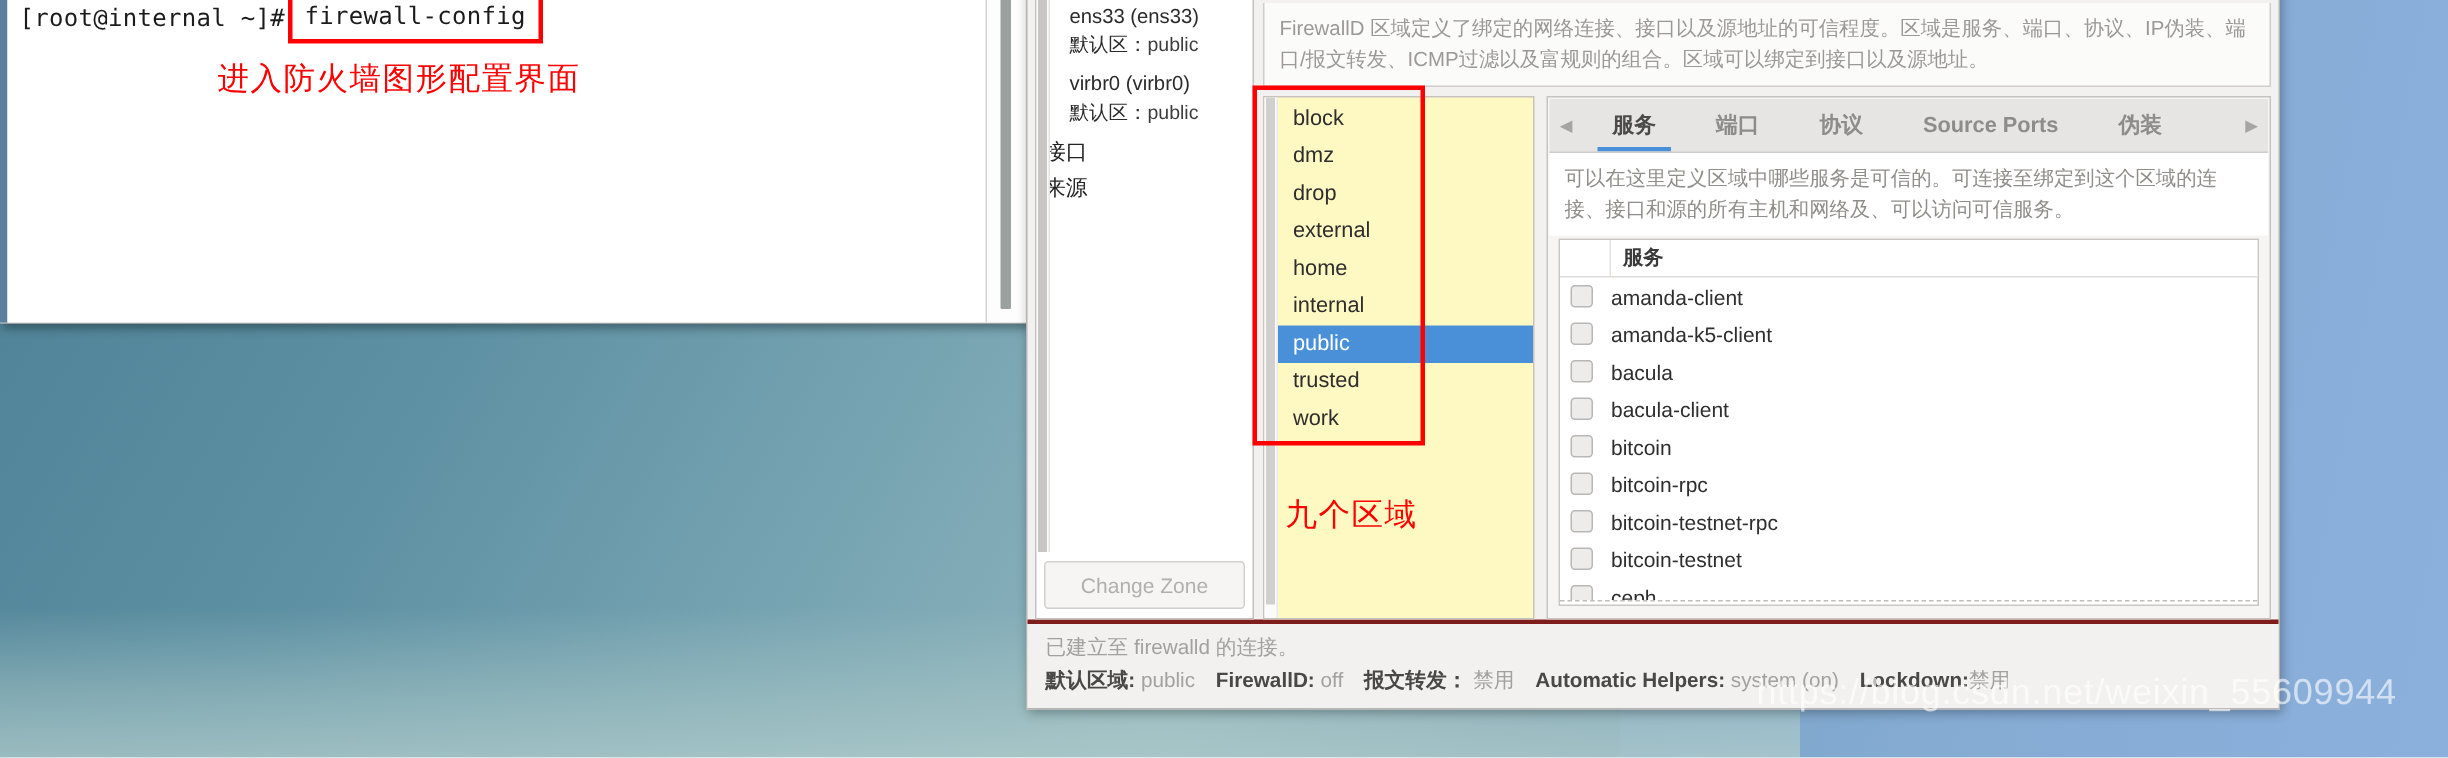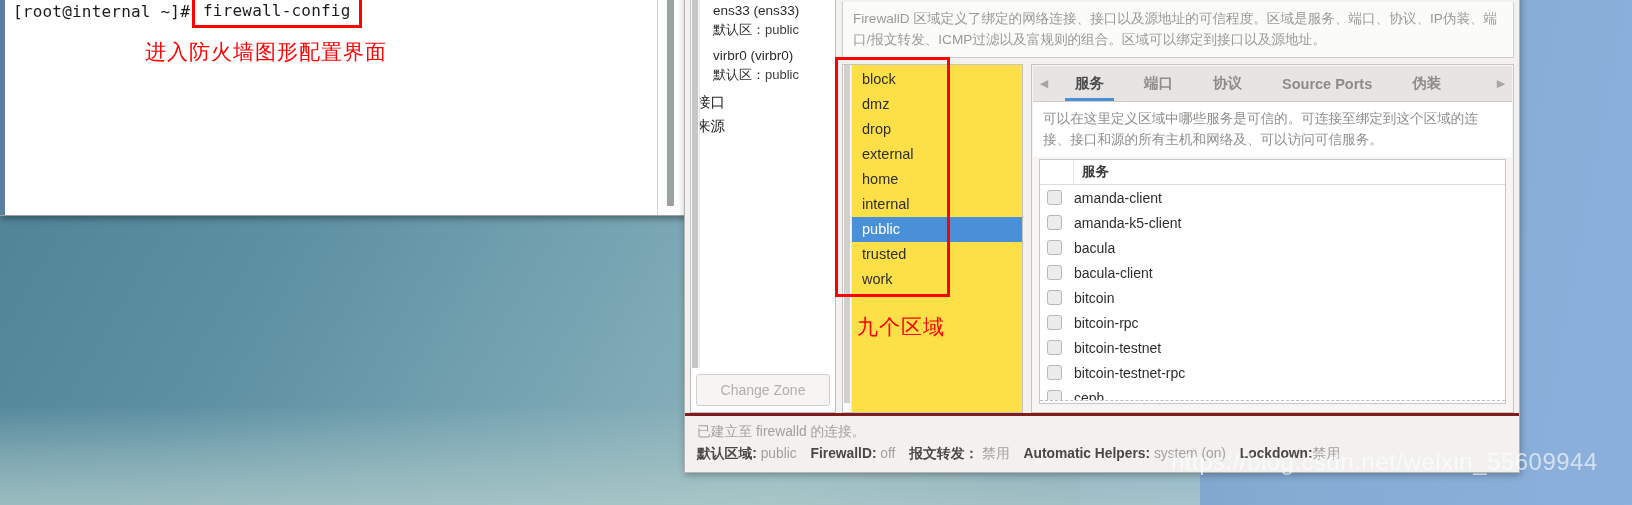--- a/index.html
+++ b/index.html
@@ -219,21 +219,21 @@
     flex: 1;
     display: flex;
     min-height: 0;
     padding-top: 6px;
   }
 
   
   #zone-list-outer {
     width: 181px;
     border: 1px solid #c6c4c2;
-    background: #fde047;
+    background: #fef9c3;
     position: relative;
     display: flex;
     justify-content: center;
   }
   #zone-list-scroll {
     width: 9px;
     background: #fbfbfb;
     border-right: 1px solid #eceaea;
     position: relative;
   }
@@ -264,21 +264,21 @@
   #zone-redbox {
     position: absolute;
     left: -8px; top: -8px;
     width: 115px; height: 240px;
     border: 3px solid #fe0000;
     pointer-events: none;
     z-index: 6;
   }
   #zone-annotation {
     position: absolute;
-    left: 14px; top: 248px;
+    left: 14px; top: 264px;
     color: #fe0000;
     font-size: 21px;
     font-family: Liberation Mono, monospace;
     letter-spacing: 1px;
     white-space: nowrap;
     z-index: 6;
   }
 
   
   #detail-pane {
@@ -564,25 +564,25 @@
                 <div class="service-row">
                   <span class="svc-checkbox"></span>
                   <span class="svc-label">bitcoin</span>
                 </div>
                 <div class="service-row">
                   <span class="svc-checkbox"></span>
                   <span class="svc-label">bitcoin-rpc</span>
                 </div>
                 <div class="service-row">
                   <span class="svc-checkbox"></span>
+                  <span class="svc-label">bitcoin-testnet-rpc</span>
+                </div>
+                <div class="service-row">
+                  <span class="svc-checkbox"></span>
                   <span class="svc-label">bitcoin-testnet</span>
-                </div>
-                <div class="service-row">
-                  <span class="svc-checkbox"></span>
-                  <span class="svc-label">bitcoin-testnet-rpc</span>
                 </div>
                 <div class="service-row">
                   <span class="svc-checkbox"></span>
                   <span class="svc-label">ceph</span>
                 </div>
               </div>
               <div id="service-bottom-dash"></div>
             </div>
           </div>
         </div>

